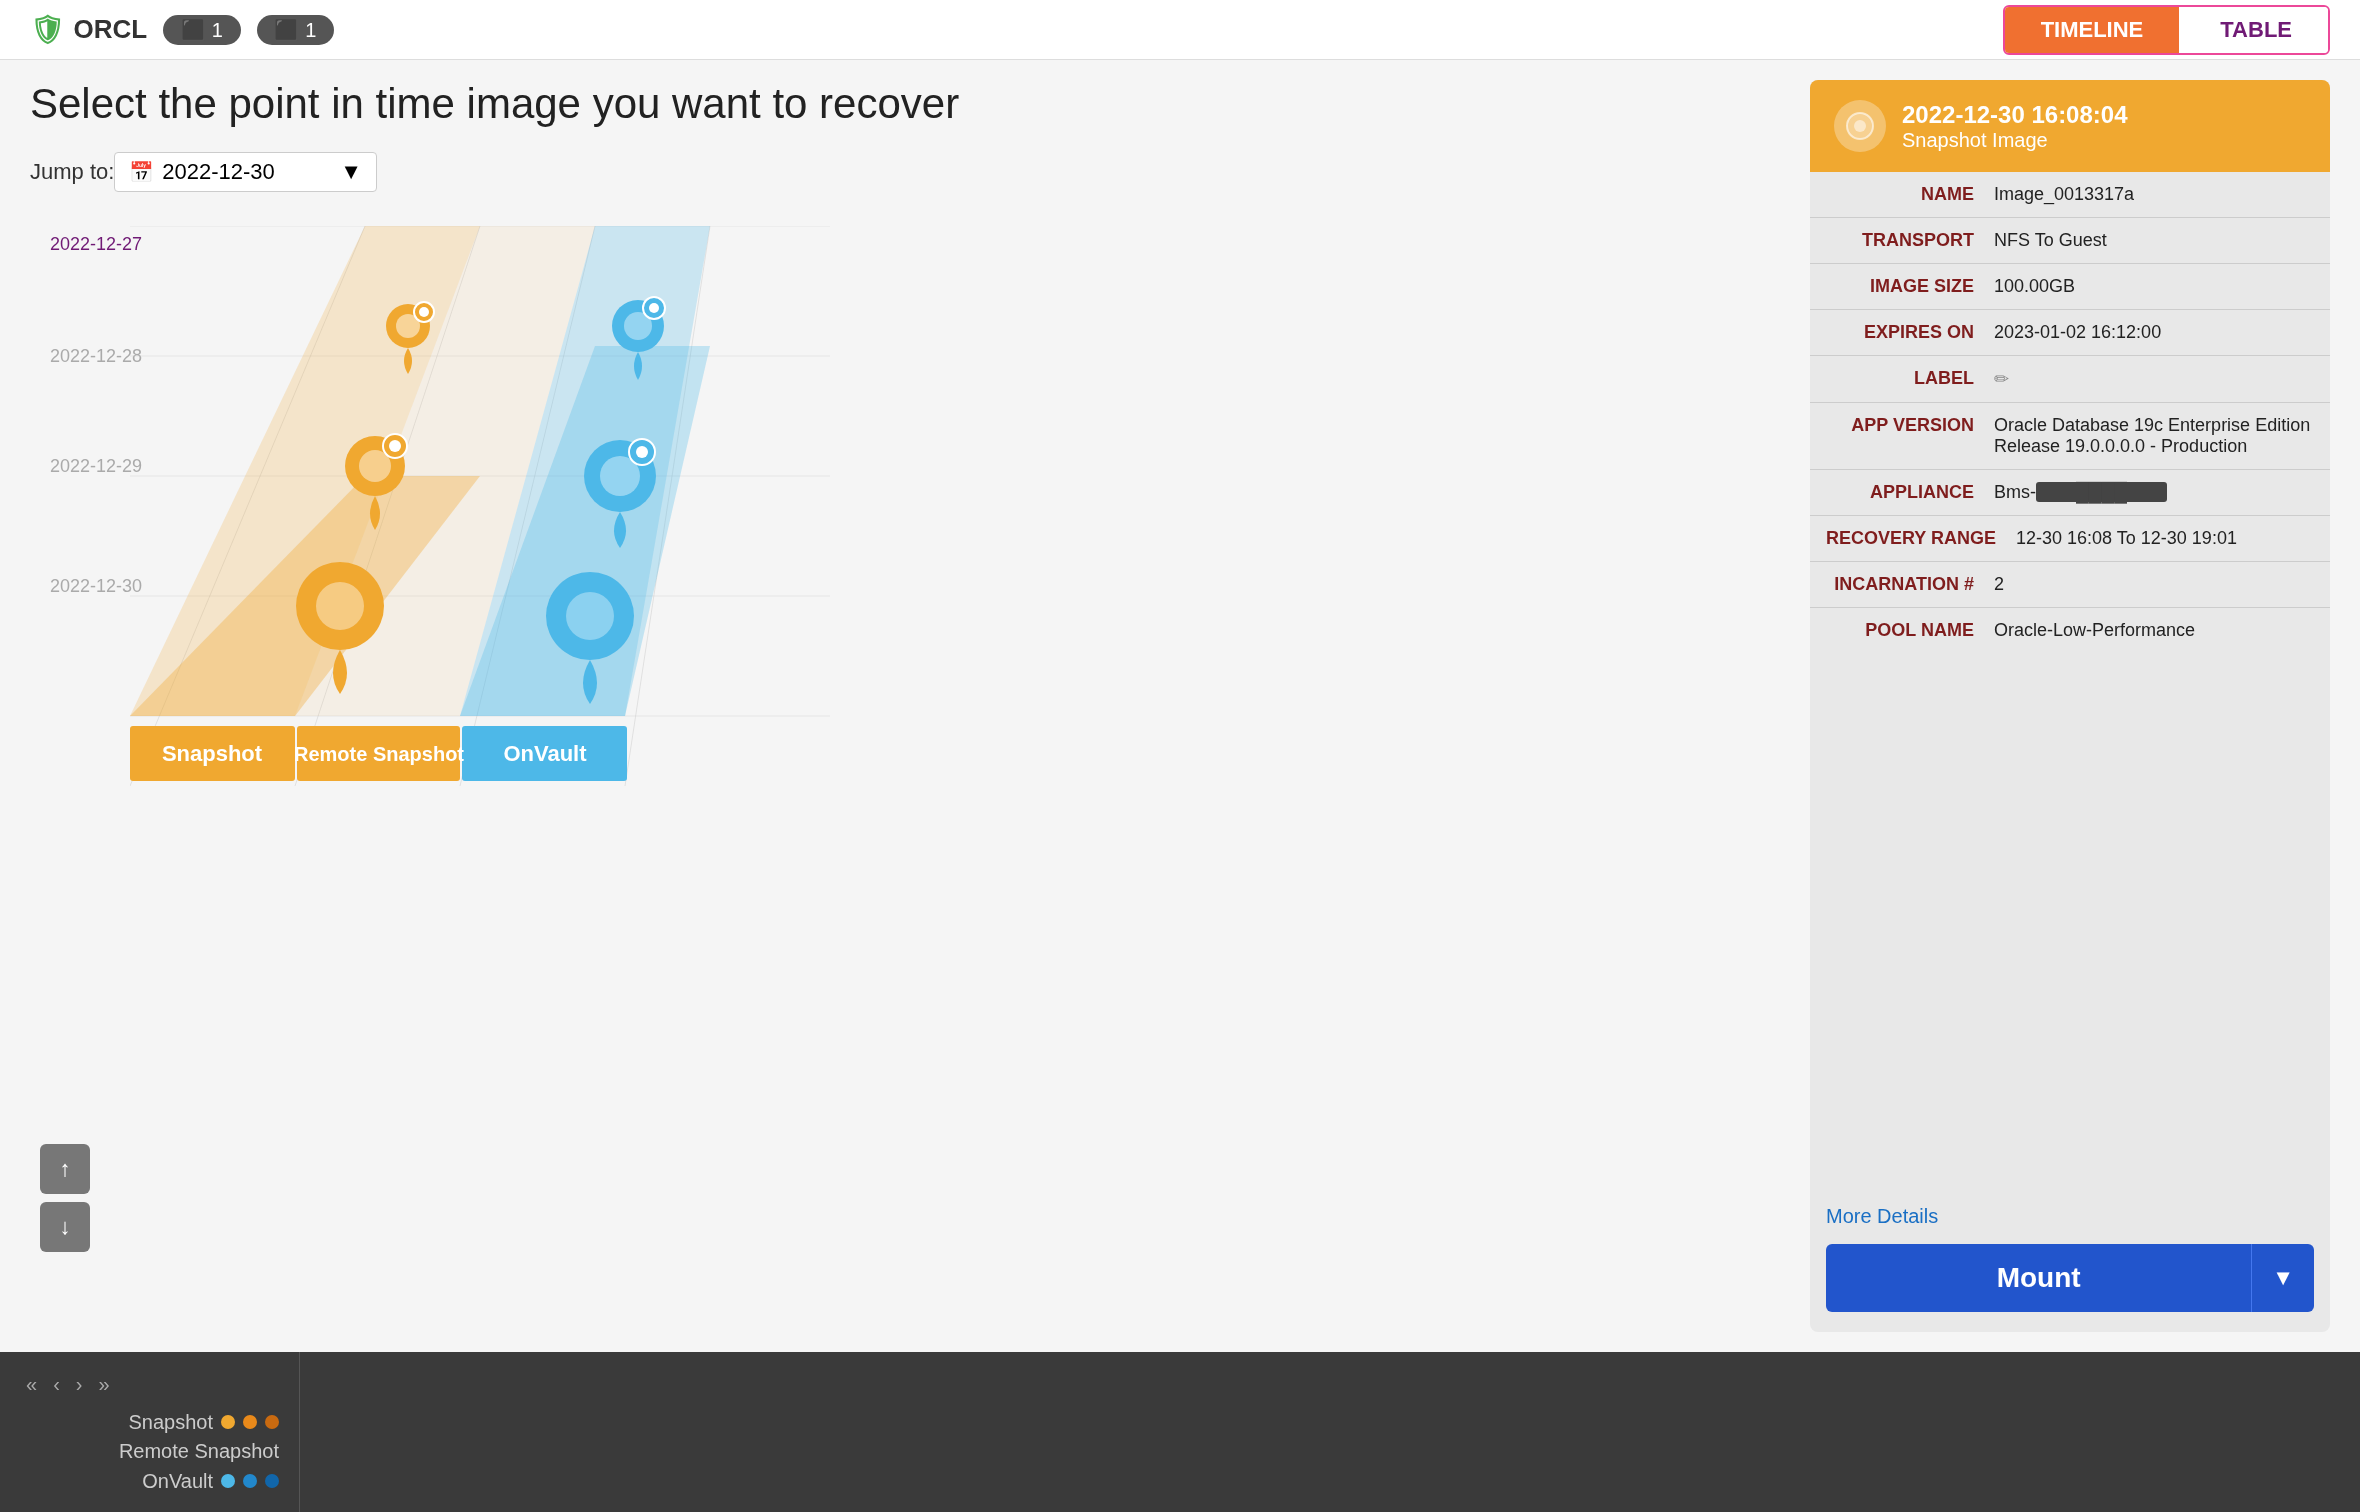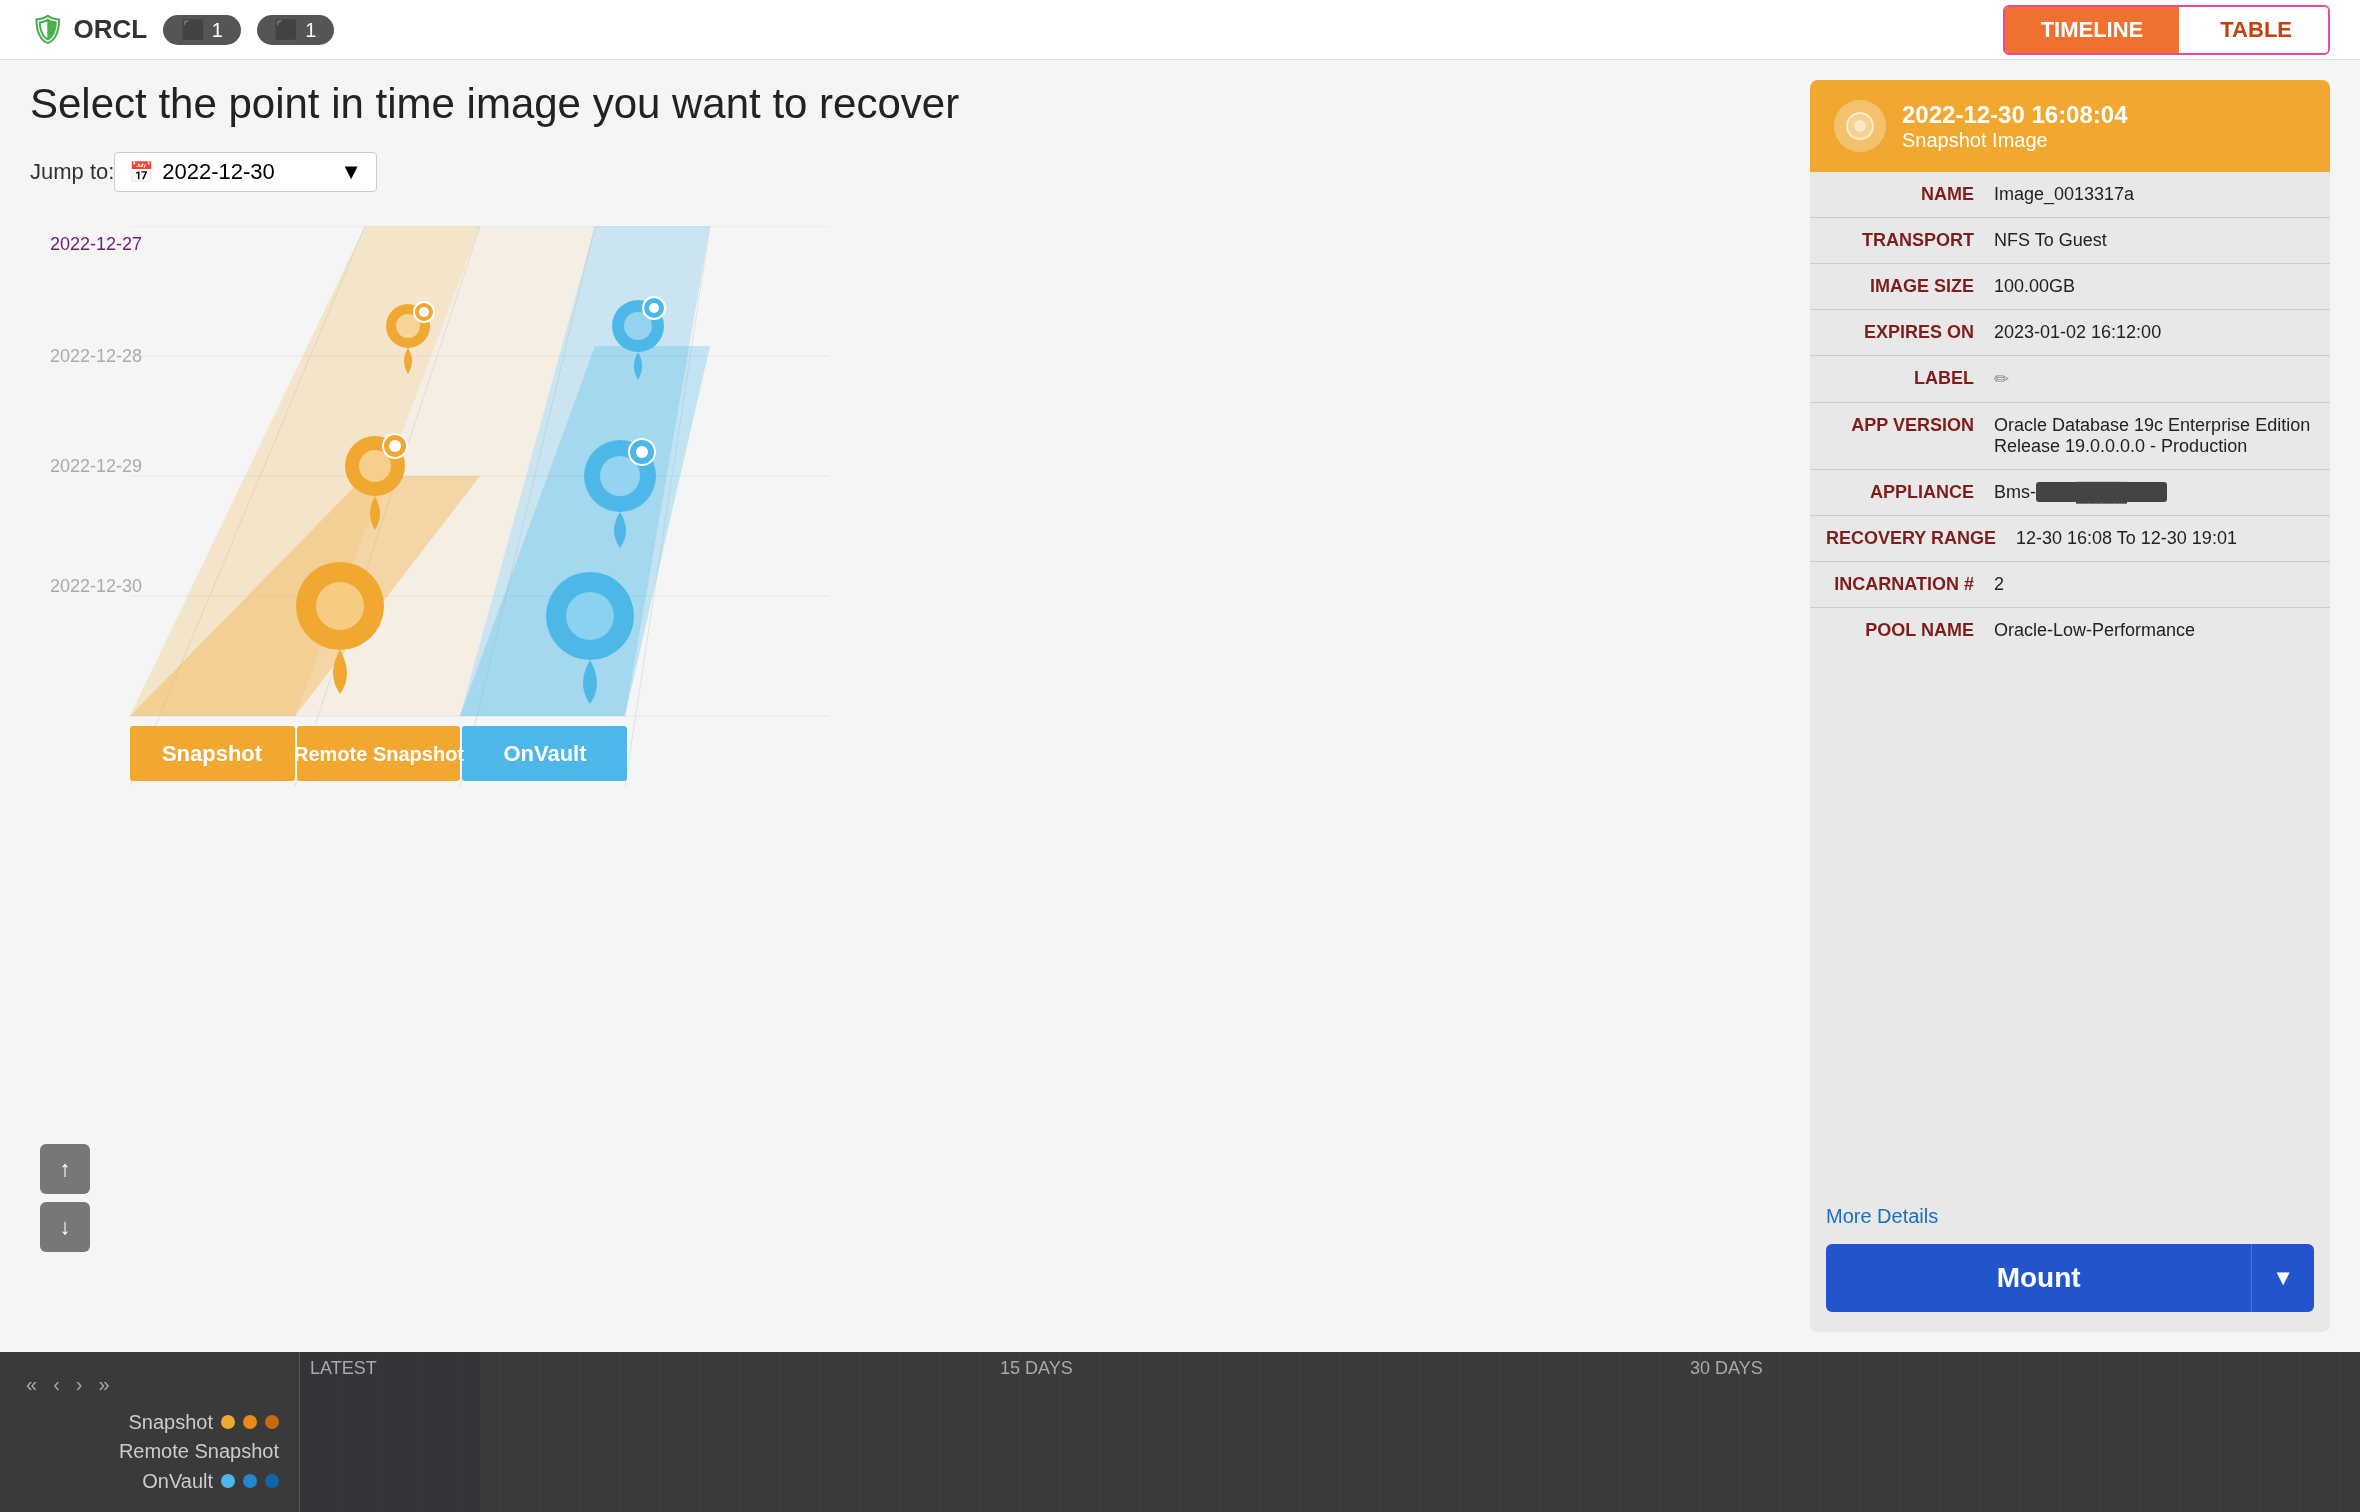--- a/index.html
+++ b/index.html
@@ -19,21 +19,21 @@
     .shield-icon { color: #4CAF50; font-size: 28px; }
     .pill {
       background: #555; color: #fff; border-radius: 20px;
       padding: 3px 18px; font-size: 20px; font-weight: 500;
     }
     .header-right { display: flex; gap: 0; border: 2px solid #ec4899; border-radius: 6px; overflow: hidden; }
     .tab-btn {
       padding: 10px 36px; font-size: 22px; font-weight: 600; cursor: pointer; border: none; outline: none;
     }
     .tab-btn.active { background: #f07030; color: #fff; }
-    .tab-btn.inactive { background: #fff; color: #c2410c; padding-left: 41px; }
+    .tab-btn.inactive { background: #fff; color: #701a75; padding-left: 41px; }
 
     
     .main { display: flex; height: calc(1512px - 60px - 160px); padding: 20px 30px; gap: 30px; background: #f5f5f5; }
 
     
     .left-panel { flex: 1; display: flex; flex-direction: column; }
     .page-title { font-size: 42px; font-weight: 400; color: #222; margin-bottom: 24px; }
     .jump-row { display: flex; align-items: center; gap: 0; margin-bottom: 24px; }
     .jump-label { font-size: 22px; color: #333; font-weight: 500; }
     .jump-input {
@@ -345,31 +345,13 @@
       <span class="bottom-row-label">Remote Snapshot</span>
     </div>
     <div class="bottom-row">
       <span class="bottom-row-label">OnVault</span>
       <span class="dot dot-blue1"></span>
       <span class="dot dot-blue2"></span>
       <span class="dot dot-blue3"></span>
     </div>
   </div>
 
-  <div class="bottom-timeline">
-
-    <svg width="100%" height="100%" style="position:absolute;top:0;left:0;">
-
-      <defs>
-        <pattern id="vgrid" width="40" height="160" patternUnits="userSpaceOnUse">
-          <line x1="40" y1="0" x2="40" y2="160" stroke="#4a4a4a" stroke-width="1"></line>
-        </pattern>
-      </defs>
-      <rect width="100%" height="100%" fill="url(#vgrid)"></rect>
-
-      <rect x="0" y="0" width="180" height="160" fill="rgba(50,50,60,0.7)"></rect>
-
-      <text x="10" y="22" fill="#aaa" font-size="18">LATEST</text>
-      <text x="700" y="22" fill="#aaa" font-size="18">15 DAYS</text>
-      <text x="1390" y="22" fill="#aaa" font-size="18">30 DAYS</text>
-    </svg>
-  </div>
 </div>
 
 </body></html>

